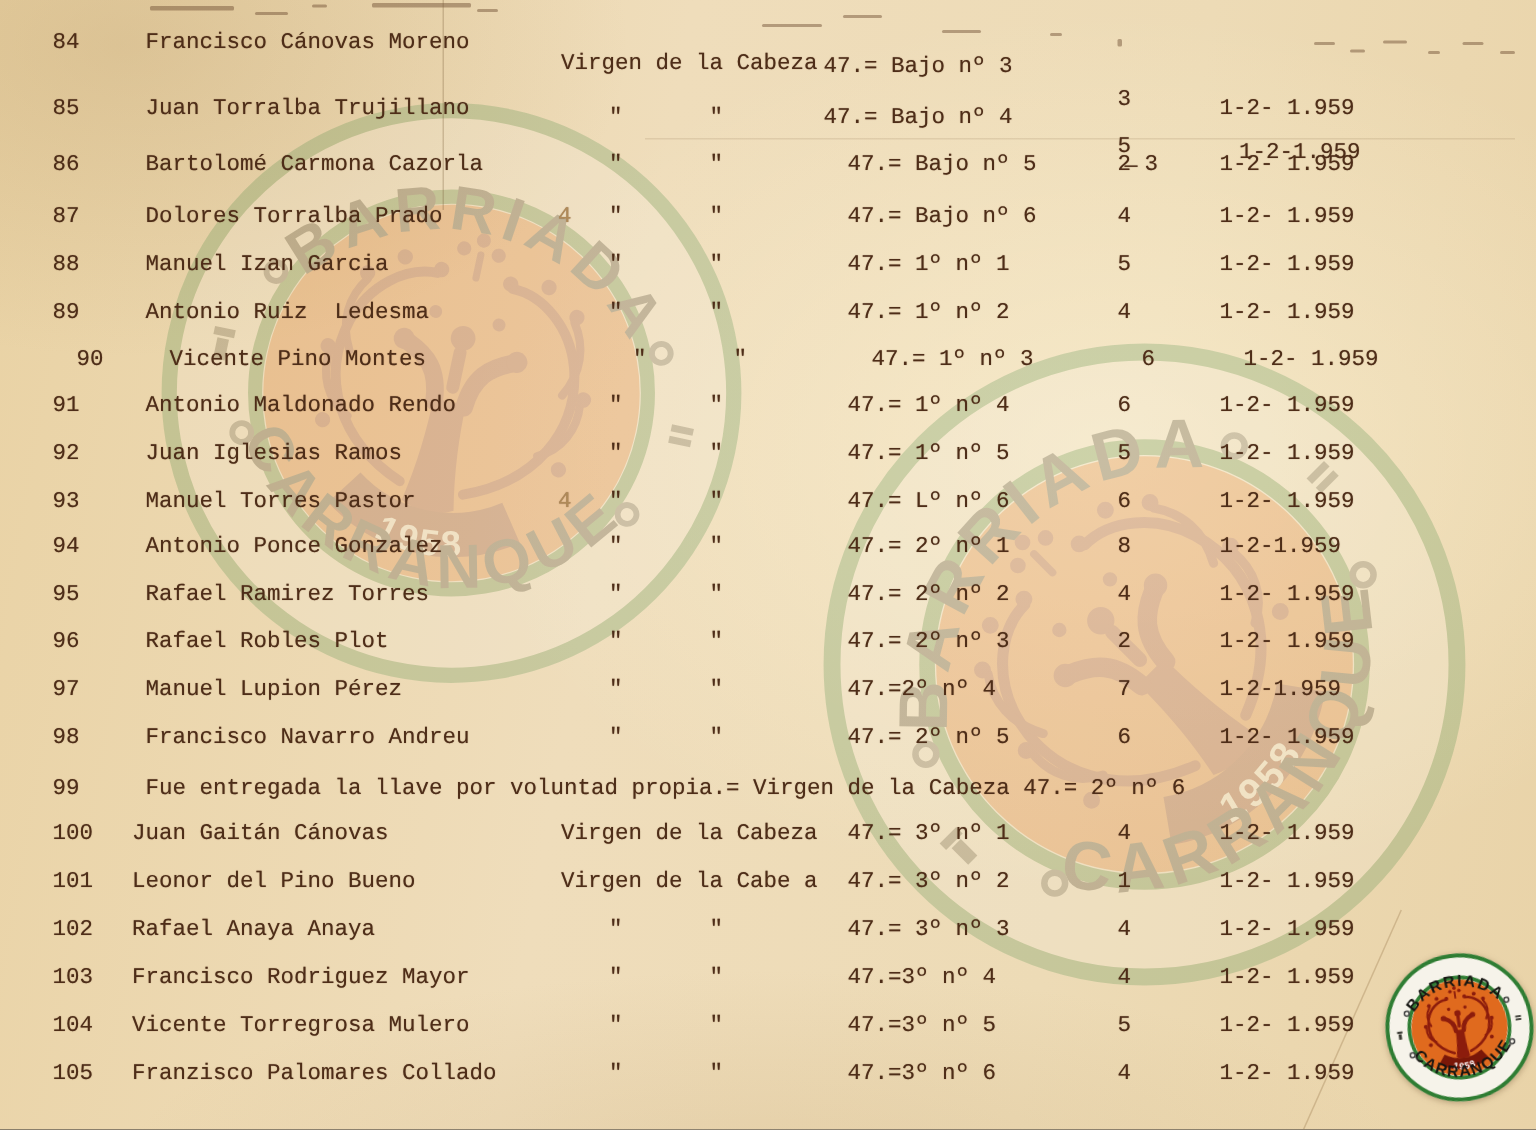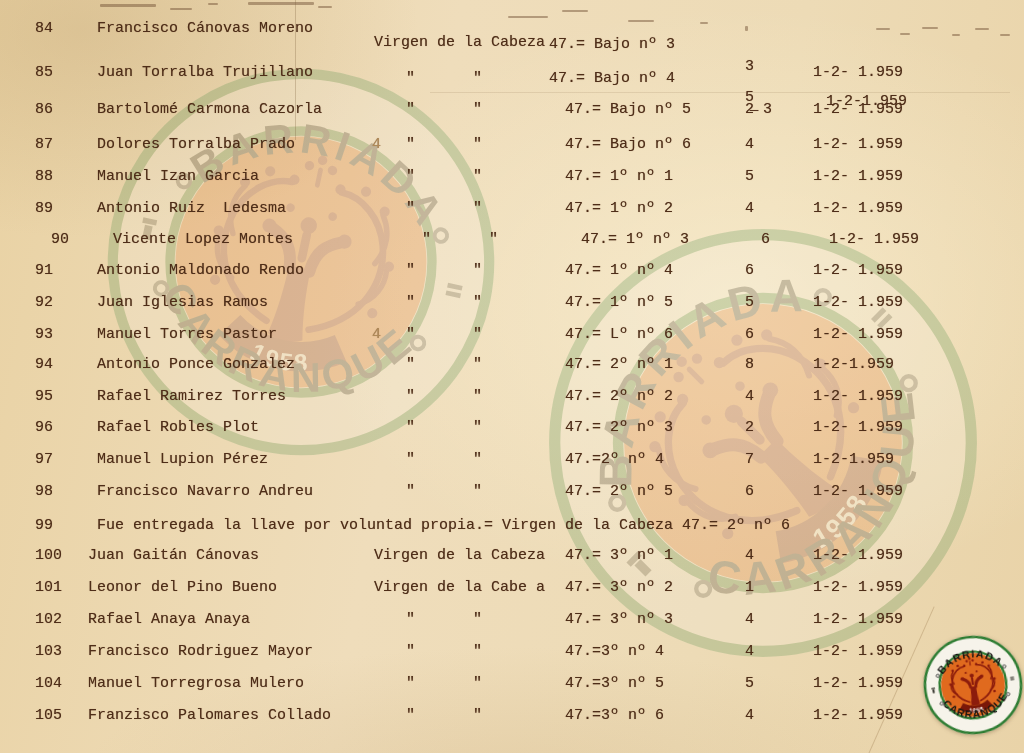--- a/index.html
+++ b/index.html
@@ -209,21 +209,21 @@
         <span class="col-num">89</span>
         <span class="col-name">Antonio Ruiz  Ledesma</span>
         <span class="col-addr">47.= 1º nº 2</span>
         <span class="col-count">4</span>
         <span class="col-date">1-2- 1.959</span>
         <span class="col-ditto1">"</span>
         <span class="col-ditto2">"</span>
       </div>
       <div class="row r90" style="top: 231px; margin-left: 16px;">
         <span class="col-num">90</span>
-        <span class="col-name">Vicente Lopez Montes</span>
+        <span class="col-name">Vicente Pino Montes</span>
         <span class="col-addr">47.= 1º nº 3</span>
         <span class="col-count">6</span>
         <span class="col-date">1-2- 1.959</span>
         <span class="col-ditto1">"</span>
         <span class="col-ditto2">"</span>
       </div>
       <div class="row r91" style="top: 262px;">
         <span class="col-num">91</span>
         <span class="col-name">Antonio Maldonado Rendo</span>
         <span class="col-addr">47.= 1º nº 4</span>
@@ -329,21 +329,21 @@
         <span class="col-num">103</span>
         <span class="col-name">Francisco Rodriguez Mayor</span>
         <span class="col-addr">47.=3º nº 4</span>
         <span class="col-count">4</span>
         <span class="col-date">1-2- 1.959</span>
         <span class="col-ditto1">"</span>
         <span class="col-ditto2">"</span>
       </div>
       <div class="row r104 r100plus" style="top: 675px;">
         <span class="col-num">104</span>
-        <span class="col-name">Manuel Torregrosa Mulero</span>
+        <span class="col-name">Vicente Torregrosa Mulero</span>
         <span class="col-addr">47.=3º nº 5</span>
         <span class="col-count">5</span>
         <span class="col-date">1-2- 1.959</span>
         <span class="col-ditto1">"</span>
         <span class="col-ditto2">"</span>
       </div>
       <div class="row r105 r100plus" style="top: 707px;">
         <span class="col-num">105</span>
         <span class="col-name">Franzisco Palomares Collado</span>
         <span class="col-addr">47.=3º nº 6</span>

